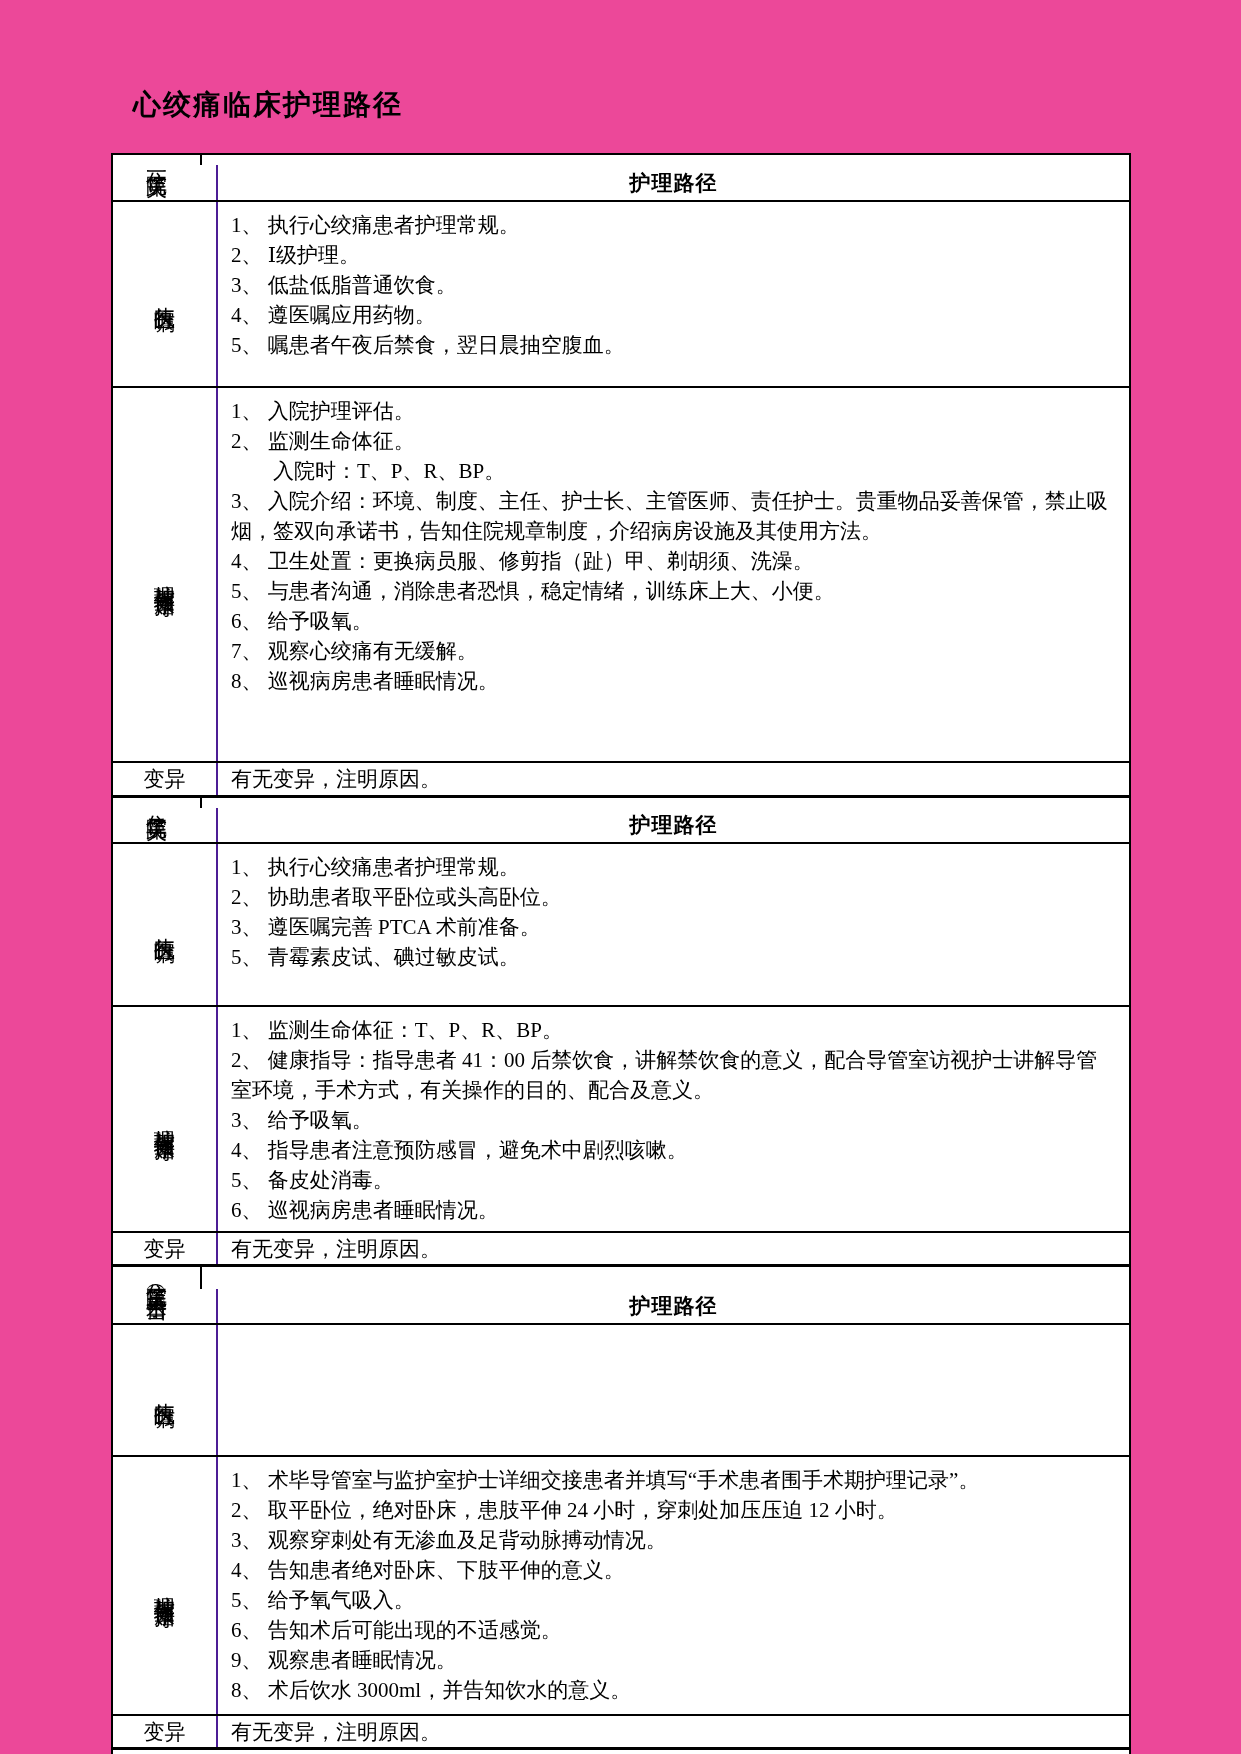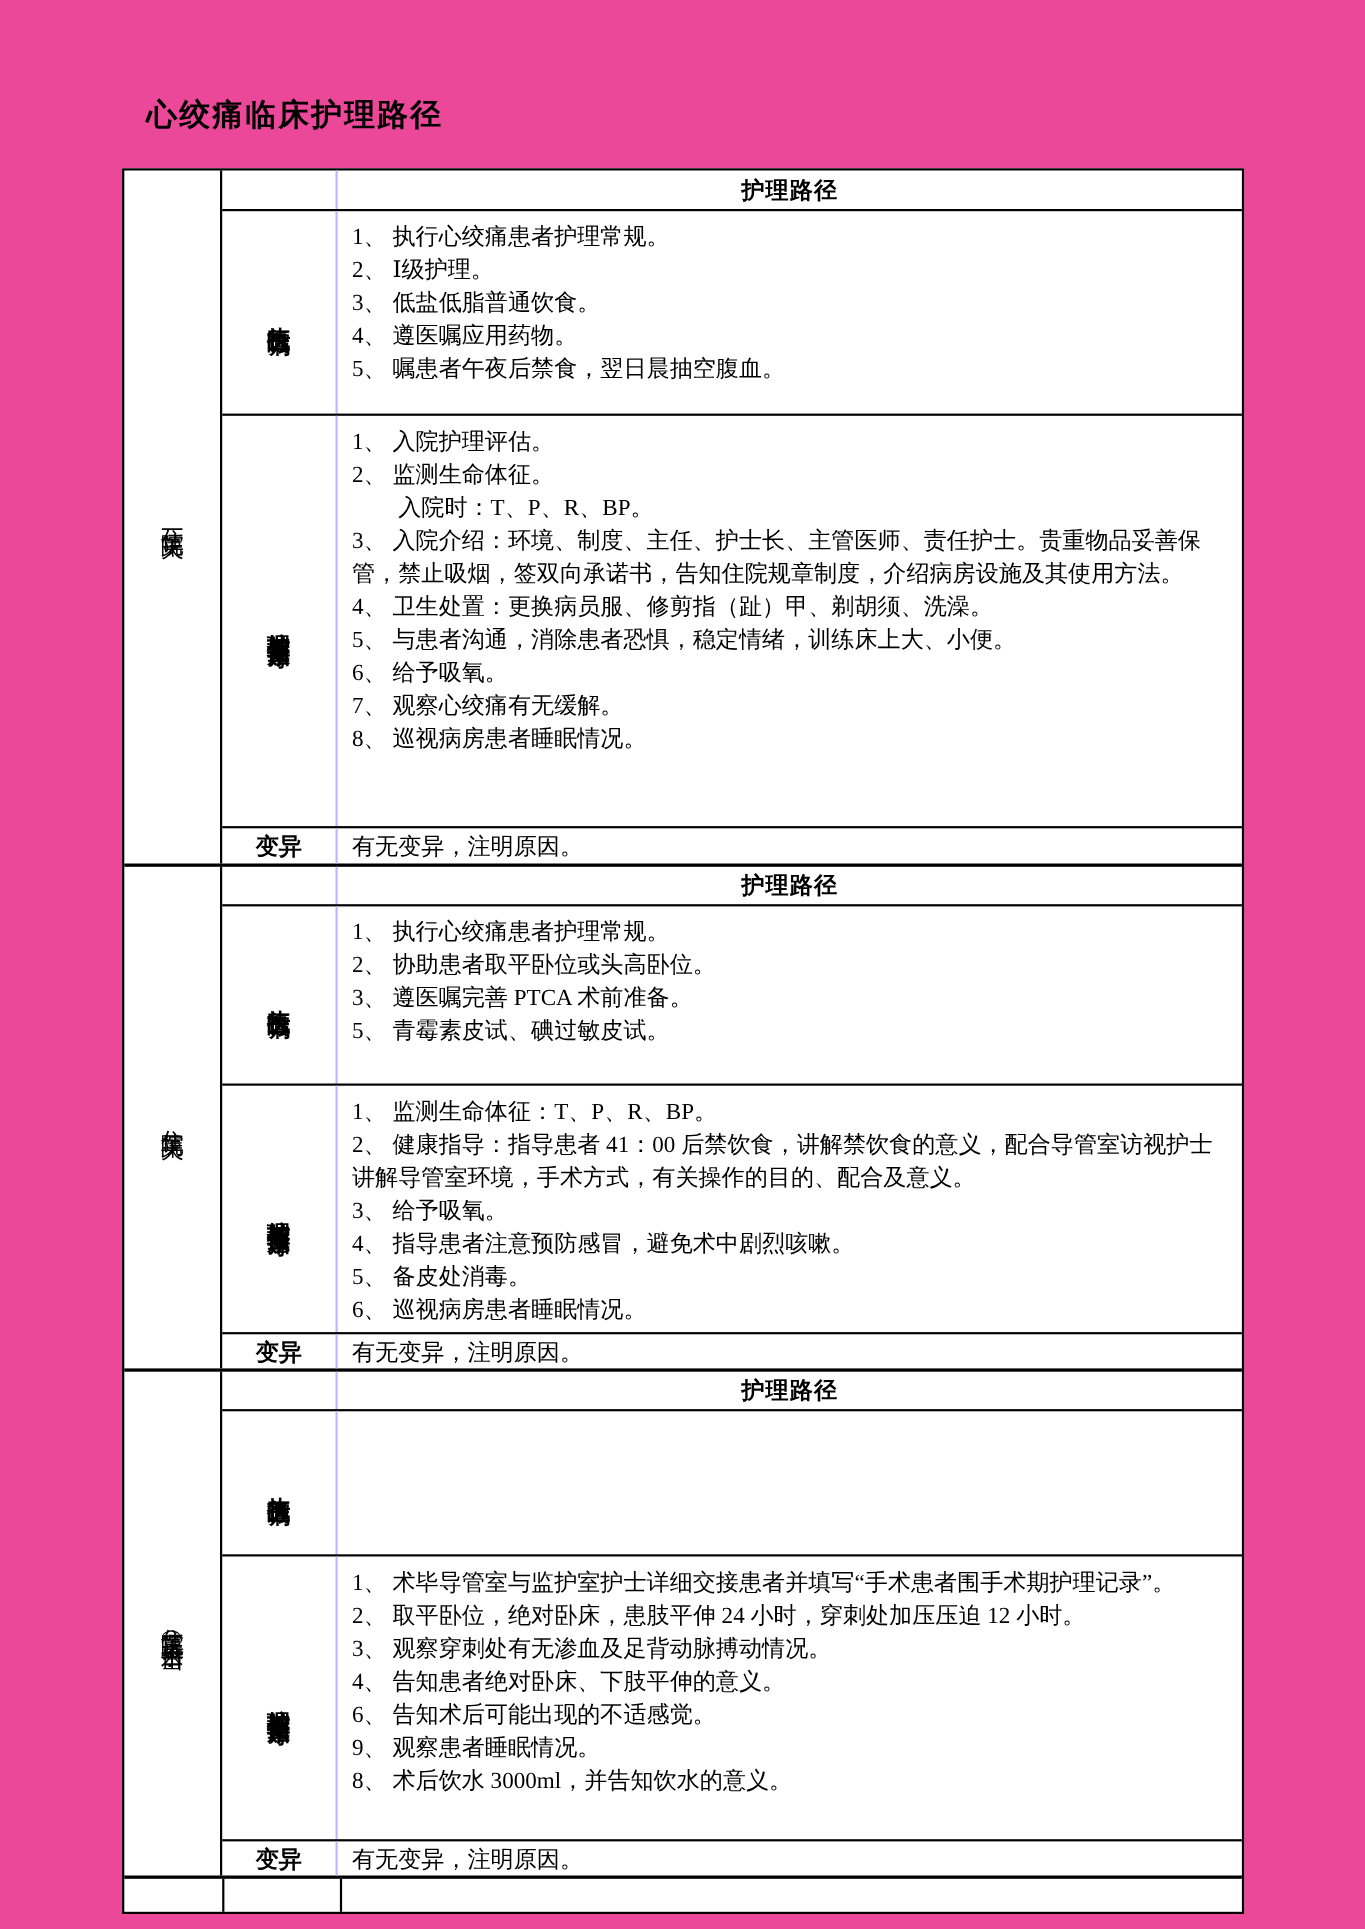--- a/index.html
+++ b/index.html
@@ -30,20 +30,21 @@
     left: 111px;
     top: 153px;
     width: 1020px;
     border: 2px solid #000;
     box-sizing: border-box;
     background: #fff;
   }
   .section {
     display: flex;
     align-items: stretch;
+    flex-direction: column;
   }
   .section + .section { border-top: 3px solid #000; }
   .bottom-row { border-top: 2px solid #000; }
 
   .day-cell {
     width: 89px;
     min-width: 89px;
     border-right: 2px solid #000;
     display: flex;
     align-items: center;
@@ -64,26 +65,26 @@
   }
   .row {
     display: flex;
     align-items: stretch;
     box-sizing: border-box;
   }
   .row + .row { border-top: 2px solid #000; }
   .label-cell {
     width: 105px;
     min-width: 105px;
-    border-right: 2px solid #c4b5fd;
+    border-right: 2px solid #4c1d95;
     display: flex;
     align-items: center;
     justify-content: center;
     box-sizing: border-box;
-    font-weight: bold;
+    font-weight: normal;
   }
   .content-cell {
     flex: 1;
     box-sizing: border-box;
     font-size: 21px;
   }
   .header-cell {
     display: flex;
     align-items: center;
     justify-content: center;
@@ -224,20 +225,21 @@
         </div>
         <div class="row" style="height:259px">
           <div class="label-cell">
             <span class="vtext">护理与健康指导</span>
           </div>
           <div class="content-cell list-cell">
               <div class="line">1、 术毕导管室与监护室护士详细交接患者并填写“手术患者围手术期护理记录”。</div>
               <div class="line">2、 取平卧位，绝对卧床，患肢平伸 24 小时，穿刺处加压压迫 12 小时。</div>
               <div class="line">3、 观察穿刺处有无渗血及足背动脉搏动情况。</div>
               <div class="line">4、 告知患者绝对卧床、下肢平伸的意义。</div>
+              <div class="line">5、 给予氧气吸入。</div>
               <div class="line">6、 告知术后可能出现的不适感觉。</div>
               <div class="line">9、 观察患者睡眠情况。</div>
               <div class="line">8、 术后饮水 3000ml，并告知饮水的意义。</div>
             </div>
         </div>
         <div class="row" style="height:33px">
           <div class="label-cell variation-label">变异</div>
           <div class="content-cell variation-text-cell">有无变异，注明原因。</div>
         </div>
       </div>

